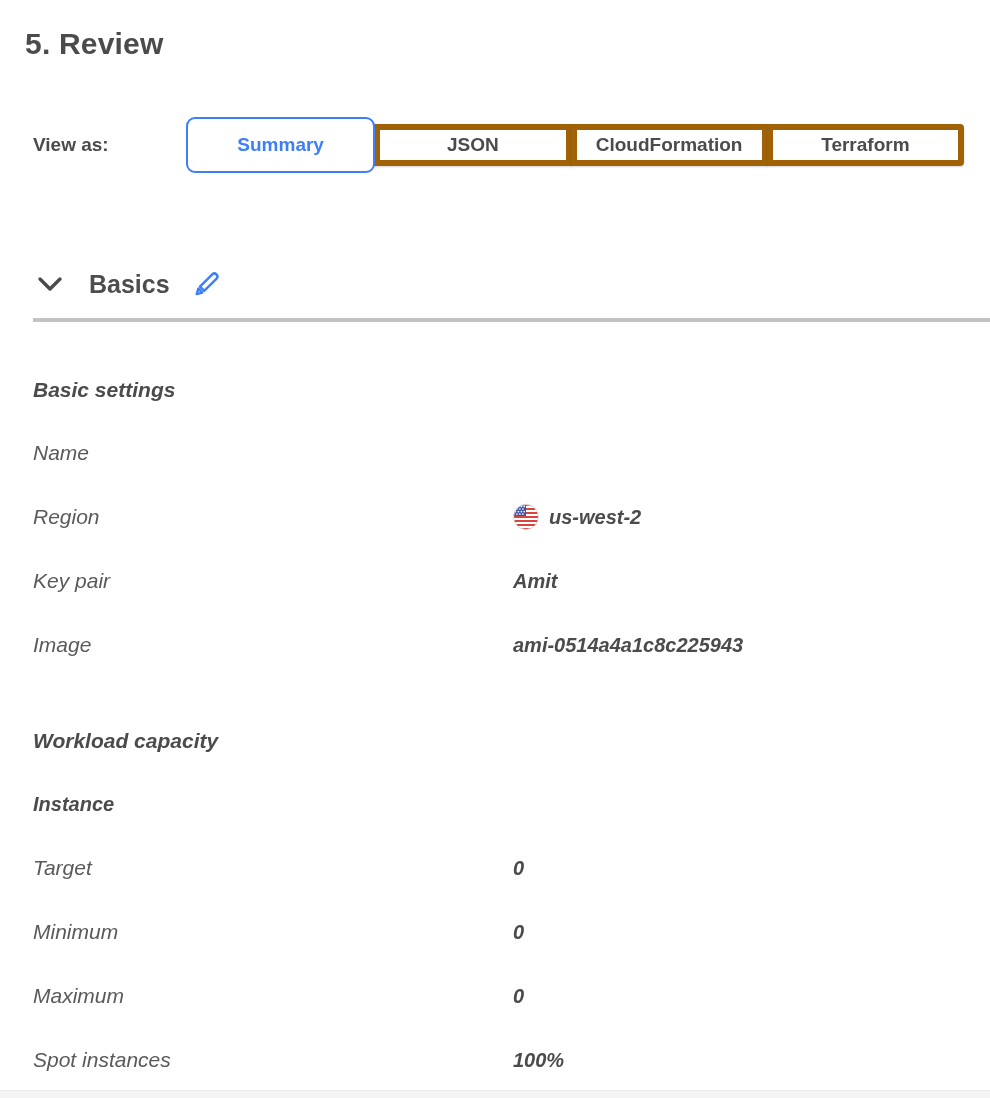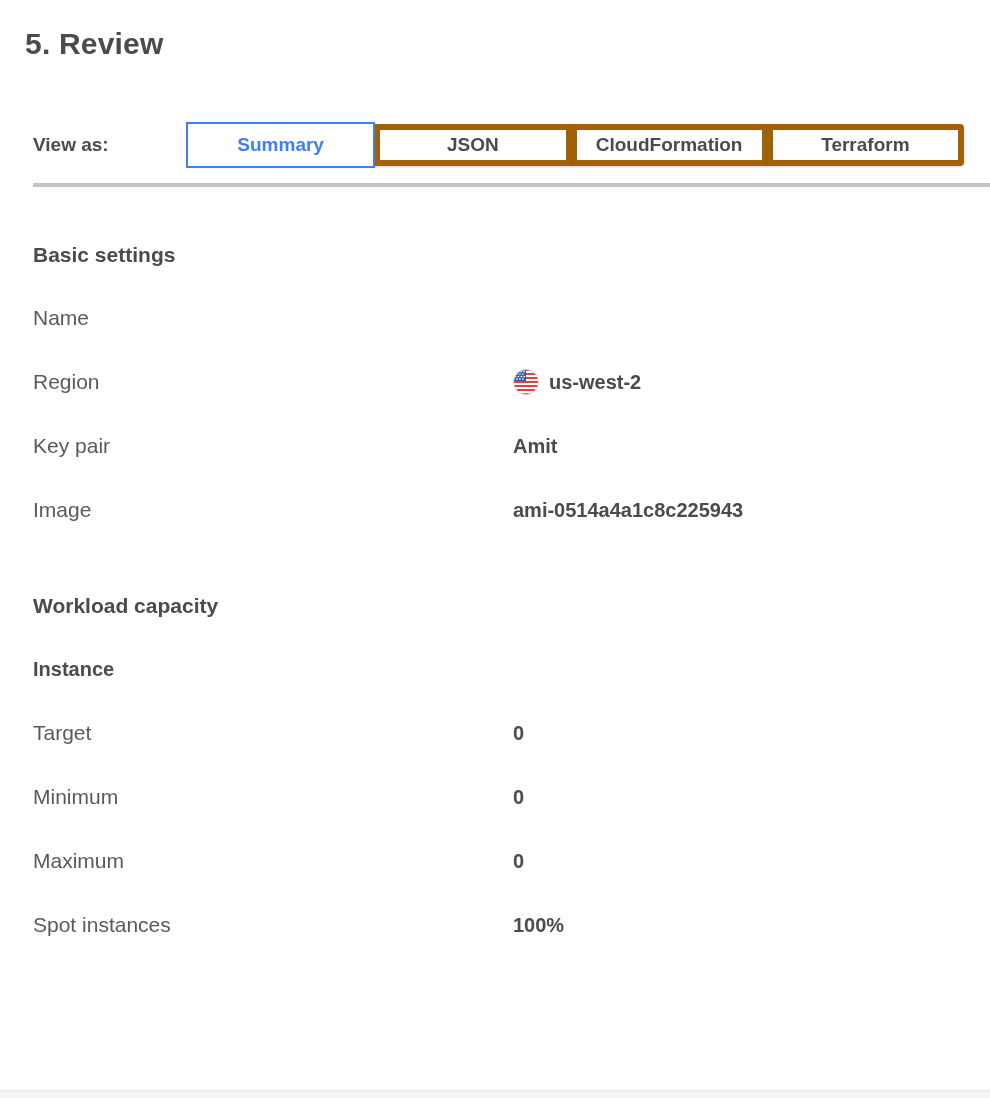--- a/index.html
+++ b/index.html
@@ -56,23 +56,23 @@
     font-size: 19px;
     font-weight: 700;
     color: #4b4b4b;
     cursor: pointer;
     position: relative;
   }
   .tab + .tab { margin-left: -1px; }
   .tab:last-child { border-radius: 0 4px 4px 0; }
   .tab:first-child { border-radius: 4px 0 0 4px; }
   .tab.selected {
-    height: 46px;
+    height: 56px;
     border: 2px solid #3d7ff7;
-    border-radius: 0;
+    border-radius: 9px;
     color: #3d7ff7;
     box-shadow: none;
     z-index: 2;
   }
 
   
   .section-header {
     margin-top: 97px;
     height: 38px;
     display: flex;
@@ -96,21 +96,21 @@
   .edit-btn { margin-left: 22px; }
 
   .section-divider {
     margin-left: 33px;
     margin-top: 15px;
     height: 4px;
     background: #c3c3c3;
   }
 
   
-  .content { padding: 0 33px; }
+  .content { padding: 0 33px; font-style: italic; }
   .group-heading {
     font-size: 21px;
     line-height: 28px;
     font-weight: 700;
     color: #4b4b4b;
   }
   .group-heading.g0 { margin-top: 54px; }
   .group-heading.g1 { margin-top: 50px; }
   .rows { margin-top: 17px; }
   .detail-row {
@@ -157,20 +157,36 @@
   <div class="view-as-row">
     <span class="view-as-label">View as:</span>
     <div class="tab-group">
       <button class="tab selected">Summary</button>
       <button class="tab">JSON</button>
       <button class="tab">CloudFormation</button>
       <button class="tab">Terraform</button>
     </div>
   </div>
 
+  <div class="section-header">
+    <button class="chevron-btn" aria-label="collapse">
+      <svg width="28" height="18" viewBox="0 0 28 18">
+        <polyline points="4,4 14,14 24,4" fill="none" stroke="#4a4a4a" stroke-width="3.4" stroke-linecap="round" stroke-linejoin="round"></polyline>
+      </svg>
+    </button>
+    <span class="section-title">Basics</span>
+    <button class="edit-btn" aria-label="edit">
+      <svg width="30" height="30" viewBox="0 0 26 26">
+        <g fill="none" stroke="#3d7ff7" stroke-width="2.1" stroke-linejoin="round" stroke-linecap="round">
+          <path d="M6.9 15.3 L17.6 4.6 Q19.4 2.9 21.2 4.7 Q23 6.5 21.3 8.3 L10.6 19 Z"></path>
+          <path d="M5.5 17 L4.1 21.8 L8.9 20.4 Z"></path>
+        </g>
+      </svg>
+    </button>
+  </div>
 
   <div class="section-divider"></div>
 
   <div class="content">
 
     <div class="group-heading g0">Basic settings</div>
     <div class="rows">
       <div class="detail-row">
         <div class="row-label">Name</div>
       </div>

